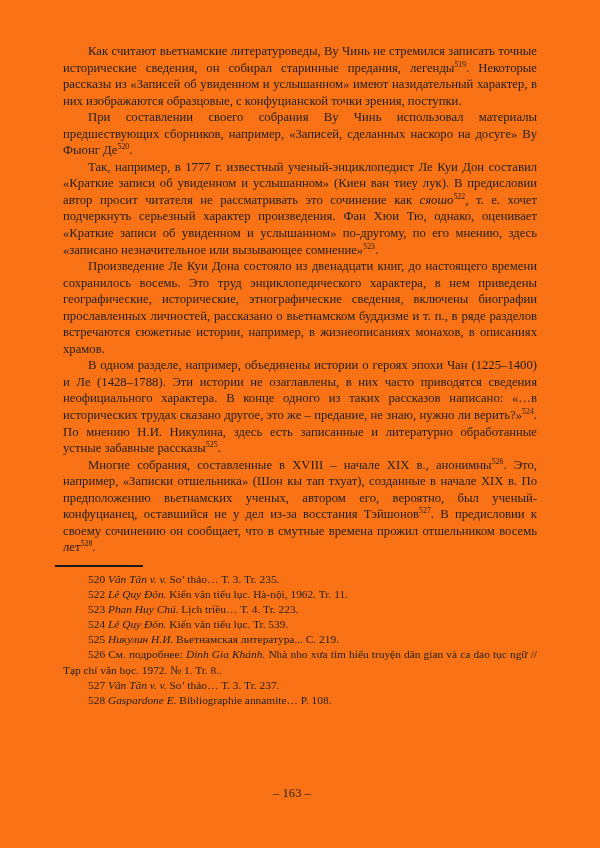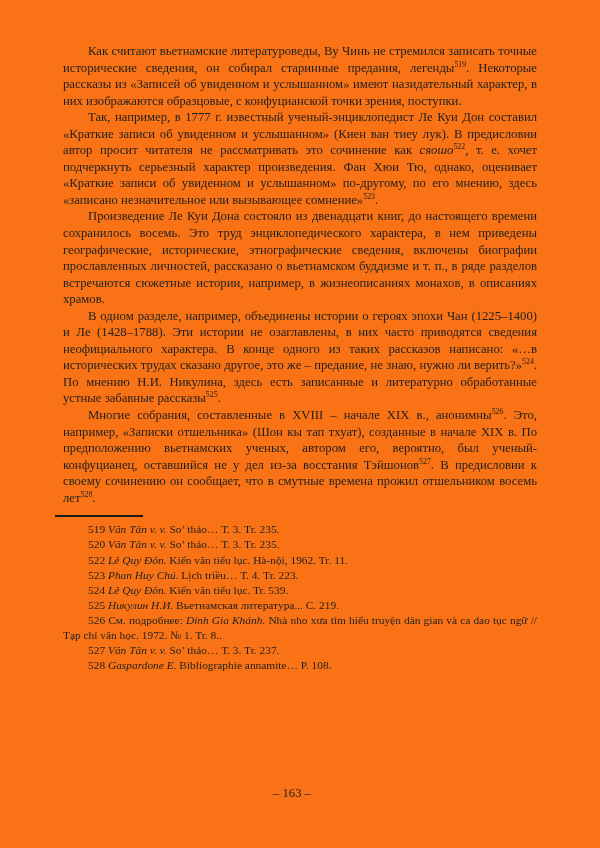--- a/index.html
+++ b/index.html
@@ -55,28 +55,28 @@
     font-size: 12.6px;
     color: #1f1f1f;
   }
 </style>
 </head>
 <body>
 
 <div class="page">
   <div class="body-text">
       <p class="para"><span>Как считают вьетнамские литературоведы, Ву Чинь не стремился записать точные исторические сведения, он собирал старинные предания, легенды</span><sup>519</sup><span>. Некоторые рассказы из «Записей об увиденном и услышанном» имеют назидательный характер, в них изображаются образцовые, с конфуцианской точки зрения, поступки.</span></p>
+      <p class="para"><span>При составлении своего собрания Ву Чинь использовал материалы предшествующих сборников, например, «Записей, сделанных наскоро на досуге» Ву Фыонг Де</span><sup>520</sup><span>.</span></p>
       <p class="para"><span>Так, например, в 1777 г. известный ученый-энциклопедист Ле Куи Дон составил «Краткие записи об увиденном и услышанном» (Киен ван тиеу лук). В предисловии автор просит читателя не рассматривать это сочинение как </span><em>сяошо</em><sup>522</sup><span>, т. е. хочет подчеркнуть серьезный характер произведения. Фан Хюи Тю, однако, оценивает «Краткие записи об увиденном и услышанном» по-другому, по его мнению, здесь «записано незначительное или вызывающее сомнение»</span><sup>523</sup><span>.</span></p>
       <p class="para"><span>Произведение Ле Куи Дона состояло из двенадцати книг, до настоящего времени сохранилось восемь. Это труд энциклопедического характера, в нем приведены географические, исторические, этнографические сведения, включены биографии прославленных личностей, рассказано о вьетнамском буддизме и т. п., в ряде разделов встречаются сюжетные истории, например, в жизнеописаниях монахов, в описаниях храмов.</span></p>
       <p class="para"><span>В одном разделе, например, объединены истории о героях эпохи Чан (1225–1400) и Ле (1428–1788). Эти истории не озаглавлены, в них часто приводятся сведения неофициального характера. В конце одного из таких рассказов написано: «…в исторических трудах сказано другое, это же – предание, не знаю, нужно ли верить?»</span><sup>524</sup><span>. По мнению Н.И. Никулина, здесь есть записанные и литературно обработанные устные забавные рассказы</span><sup>525</sup><span>.</span></p>
       <p class="para"><span>Многие собрания, составленные в XVIII – начале XIX в., анонимны</span><sup>526</sup><span>. Это, например, «Записки отшельника» (Шон кы тап тхуат), созданные в начале XIX в. По предположению вьетнамских ученых, автором его, вероятно, был ученый-конфуцианец, оставшийся не у дел из-за восстания Тэйшонов</span><sup>527</sup><span>. В предисловии к своему сочинению он сообщает, что в смутные времена прожил отшельником восемь лет</span><sup>528</sup><span>.</span></p>
     </div>
   <div class="footnote-sep"></div>
   <div class="footnotes">
-      <p class="fn"><span>519 </span><em>Văn Tân v. v.</em><span> So’ thảo… Т. 3. Tr. 235.</span></p>
       <p class="fn"><span>520 </span><em>Văn Tân v. v.</em><span> So’ thảo… Т. 3. Tr. 235.</span></p>
       <p class="fn"><span>522 </span><em>Lê Quy Đôn.</em><span> Kiến văn tiểu lục. Hà-nội, 1962. Tr. 11.</span></p>
       <p class="fn"><span>523 </span><em>Phan Huy Chú.</em><span> Lịch triều… Т. 4. Tr. 223.</span></p>
       <p class="fn"><span>524 </span><em>Lê Quy Đôn.</em><span> Kiến văn tiểu lục. Tr. 539.</span></p>
       <p class="fn"><span>525 </span><em>Никулин Н.И.</em><span> Вьетнамская литература... С. 219.</span></p>
       <p class="fn"><span>526 См. подробнее: </span><em>Dinh Gia Khánh.</em><span> Nhà nho xưa tìm hiểu truyện dân gian và ca dao tục ngữ // Tạp chí văn học. 1972. № 1. Tr. 8..</span></p>
       <p class="fn"><span>527 </span><em>Văn Tân v. v.</em><span> So’ thảo… Т. 3. Tr. 237.</span></p>
       <p class="fn"><span>528 </span><em>Gaspardone E.</em><span> Bibliographie annamite… P. 108.</span></p>
     </div>
   <div class="page-number">– 163 –</div>

